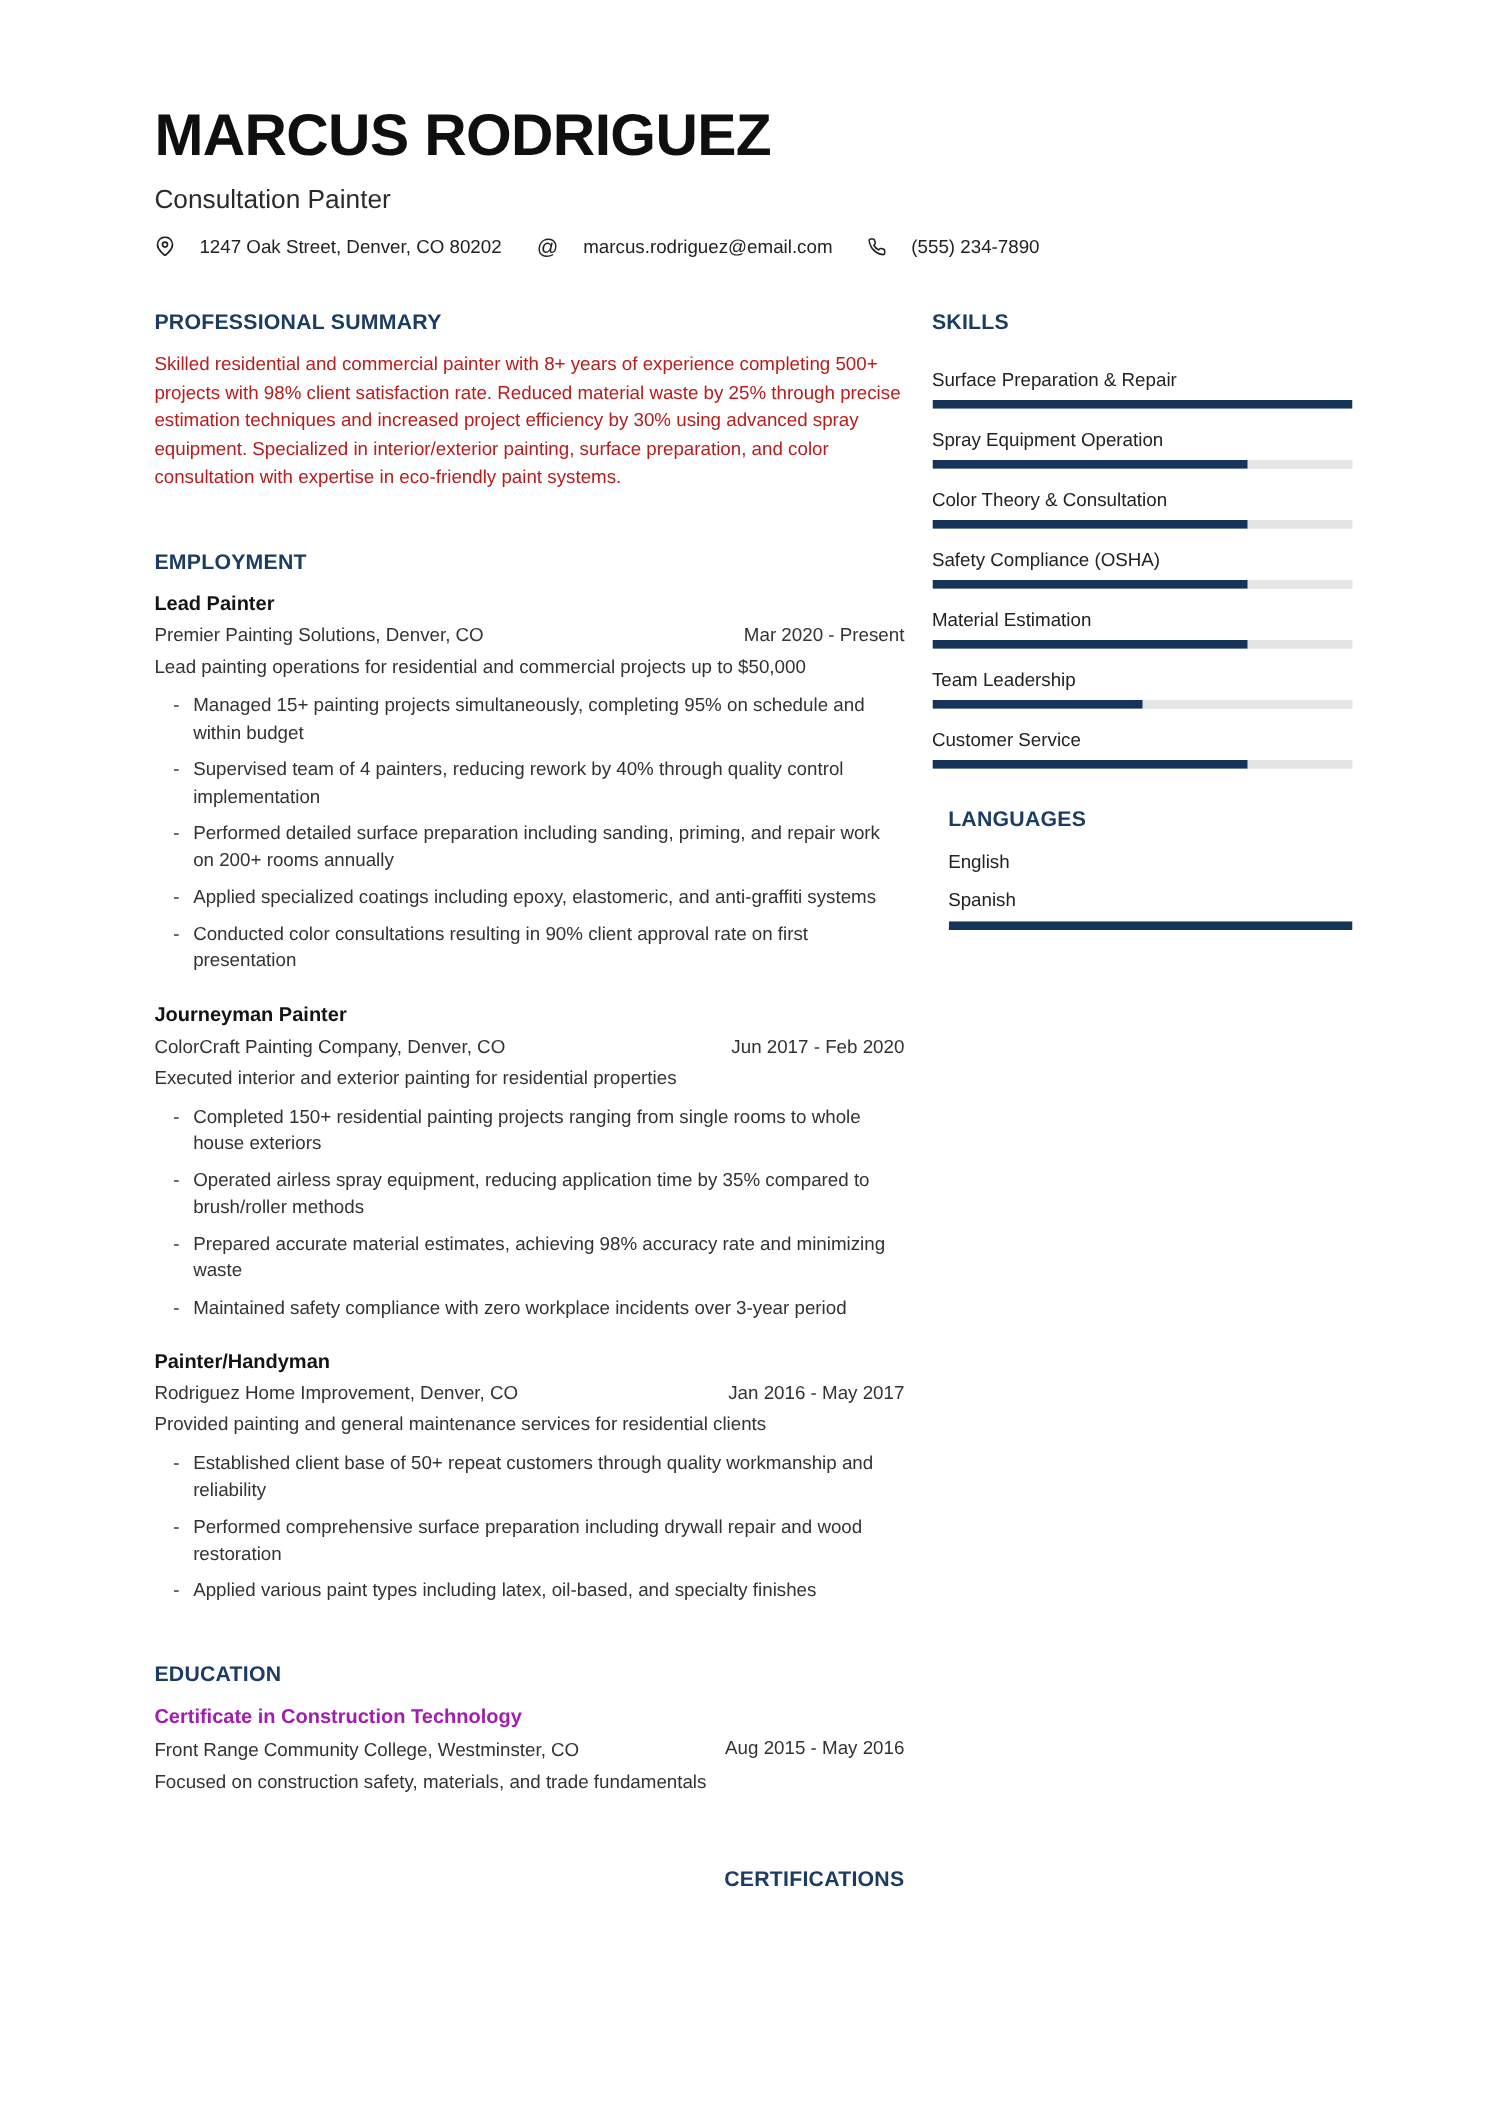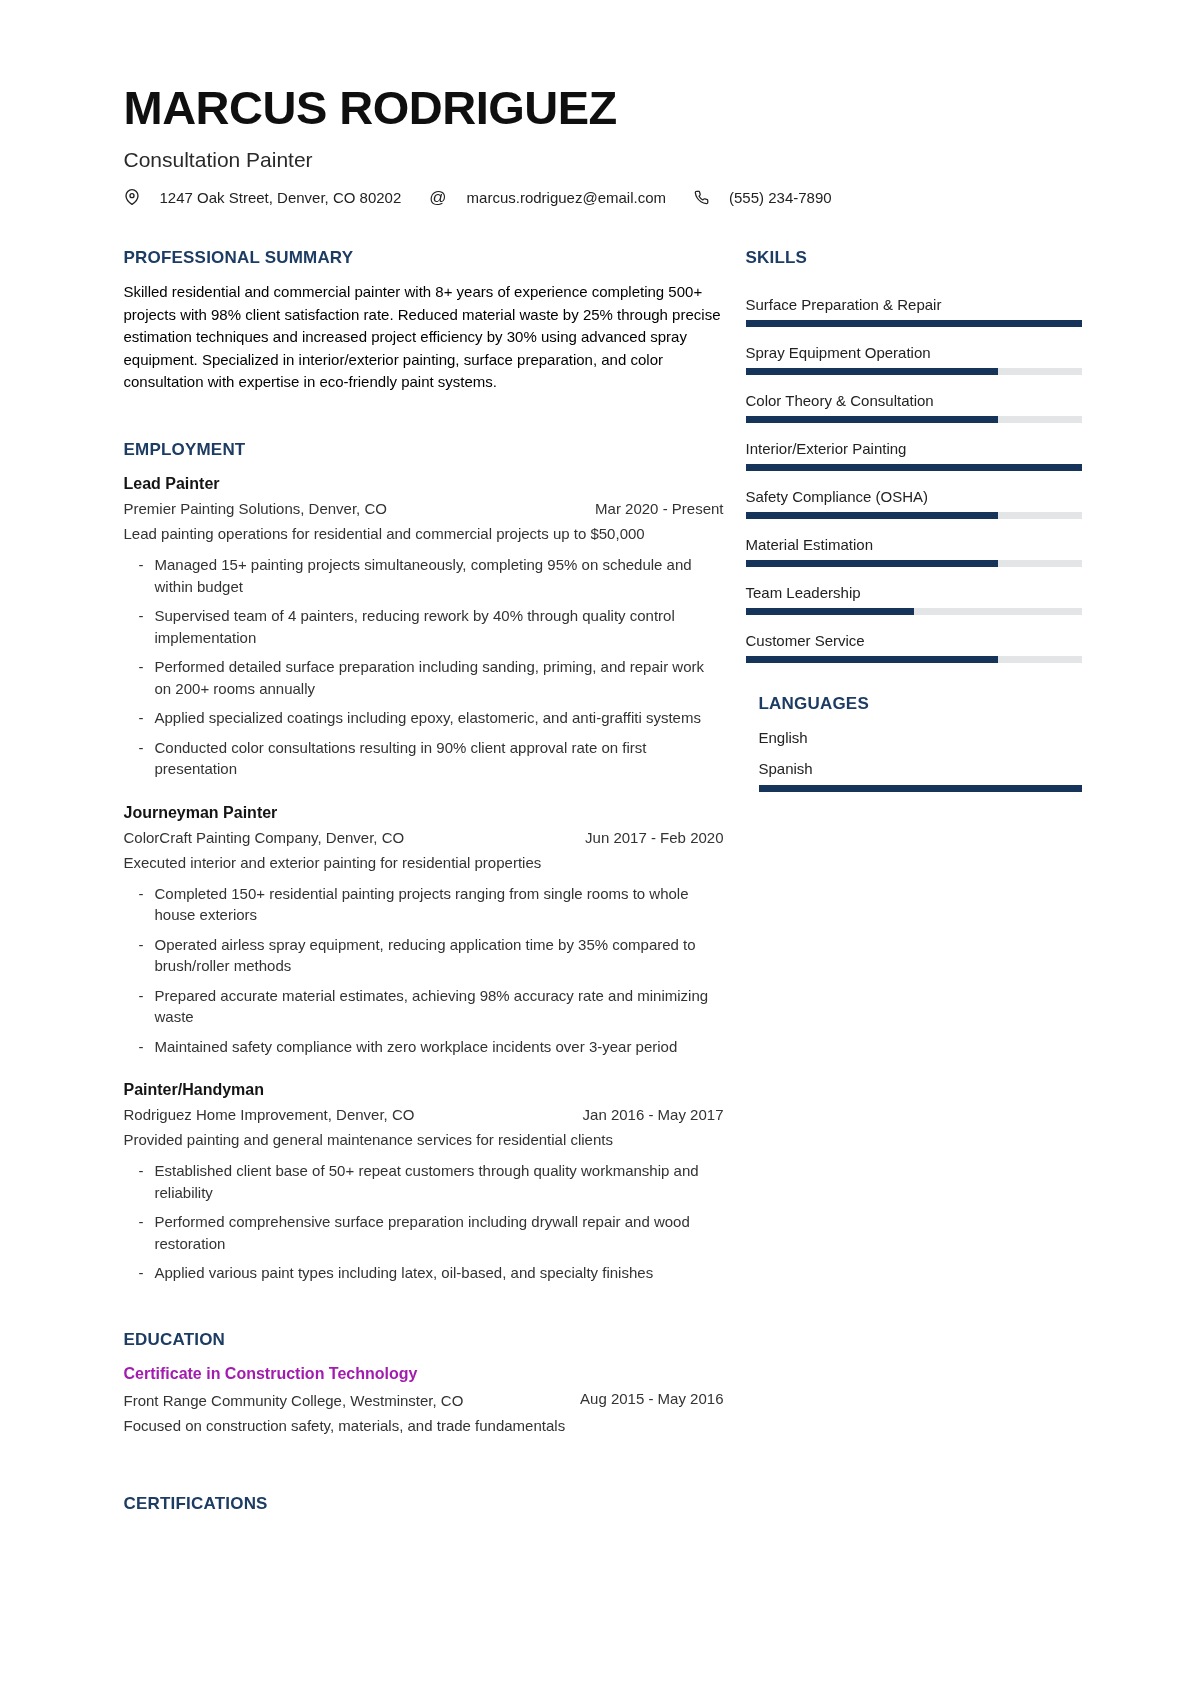--- a/index.html
+++ b/index.html
@@ -19,42 +19,42 @@
   .cicon svg{display:block;}
   .at-glyph{font-size:17px;line-height:1;color:#222;}
 
   
   .cols{display:flex;justify-content:space-between;margin-top:42px;}
   .main{width:600px;flex:0 0 600px;}
   .side{width:336px;flex:0 0 336px;}
   .h{font-size:17px;font-weight:700;color:#1d3c63;letter-spacing:0.2px;line-height:1.2;}
 
   
-  .summary{font-size:15px;line-height:22.5px;color:#000000;margin-top:13px;}
+  .summary{font-size:15px;line-height:22.5px;color:#b91c1c;margin-top:13px;}
 
   
   .sec-emp{margin-top:46px;}
   .job{margin-top:15px;}
   .job + .job{margin-top:24px;}
   .job-title{font-size:16px;font-weight:700;color:#141414;}
   .row{display:flex;justify-content:space-between;align-items:flex-start;font-size:15px;color:#333;margin-top:7px;gap:28px;}
   .dates{white-space:nowrap;margin-left:16px;}
   .desc{font-size:15px;color:#333;margin-top:6px;line-height:21px;}
   .bullets{margin-top:10px;display:flex;flex-direction:column;gap:8px;}
   .bullet{display:flex;font-size:15px;line-height:21.5px;color:#333;padding-left:15px;}
   .dash{flex:0 0 16px;}
 
   
   .sec-edu{margin-top:46px;}
   .edu-degree{font-size:16px;font-weight:700;color:#a21caf;margin-top:15px;}
   .edu-school{max-width:350px;line-height:22px;}
   .edu-desc{font-size:15px;color:#333;margin-top:5px;}
 
   
-  .sec-cert{margin-top:60px;}
+  .sec-cert{margin-top:60px;text-align:right;}
 
   
   .skills-list{margin-top:28px;}
   .skill{margin-bottom:17px;}
   .skill-label{font-size:15px;color:#222;margin-bottom:7px;}
   .bar{height:7px;background:#e4e5e7;overflow:hidden;}
   .bar-fill{height:100%;background:#16335a;}
   .langs{margin-top:31px;margin-left:13px;}
   .lang{margin-top:14px;}
   .lang-label{font-size:15px;color:#222;}
@@ -219,26 +219,20 @@
       <div class="bar-fill" style="width: 75%;"></div>
     </div>
   </div>
               <div class="skill">
     <div class="skill-label">Color Theory &amp; Consultation</div>
     <div class="bar">
       <div class="bar-fill" style="width: 75%;"></div>
     </div>
   </div>
               <div class="skill">
-    <div class="skill-label">Interior/Exterior Painting</div>
-    <div class="bar">
-      <div class="bar-fill" style="width: 100%;"></div>
-    </div>
-  </div>
-              <div class="skill">
     <div class="skill-label">Safety Compliance (OSHA)</div>
     <div class="bar">
       <div class="bar-fill" style="width: 75%;"></div>
     </div>
   </div>
               <div class="skill">
     <div class="skill-label">Material Estimation</div>
     <div class="bar">
       <div class="bar-fill" style="width: 75%;"></div>
     </div>

